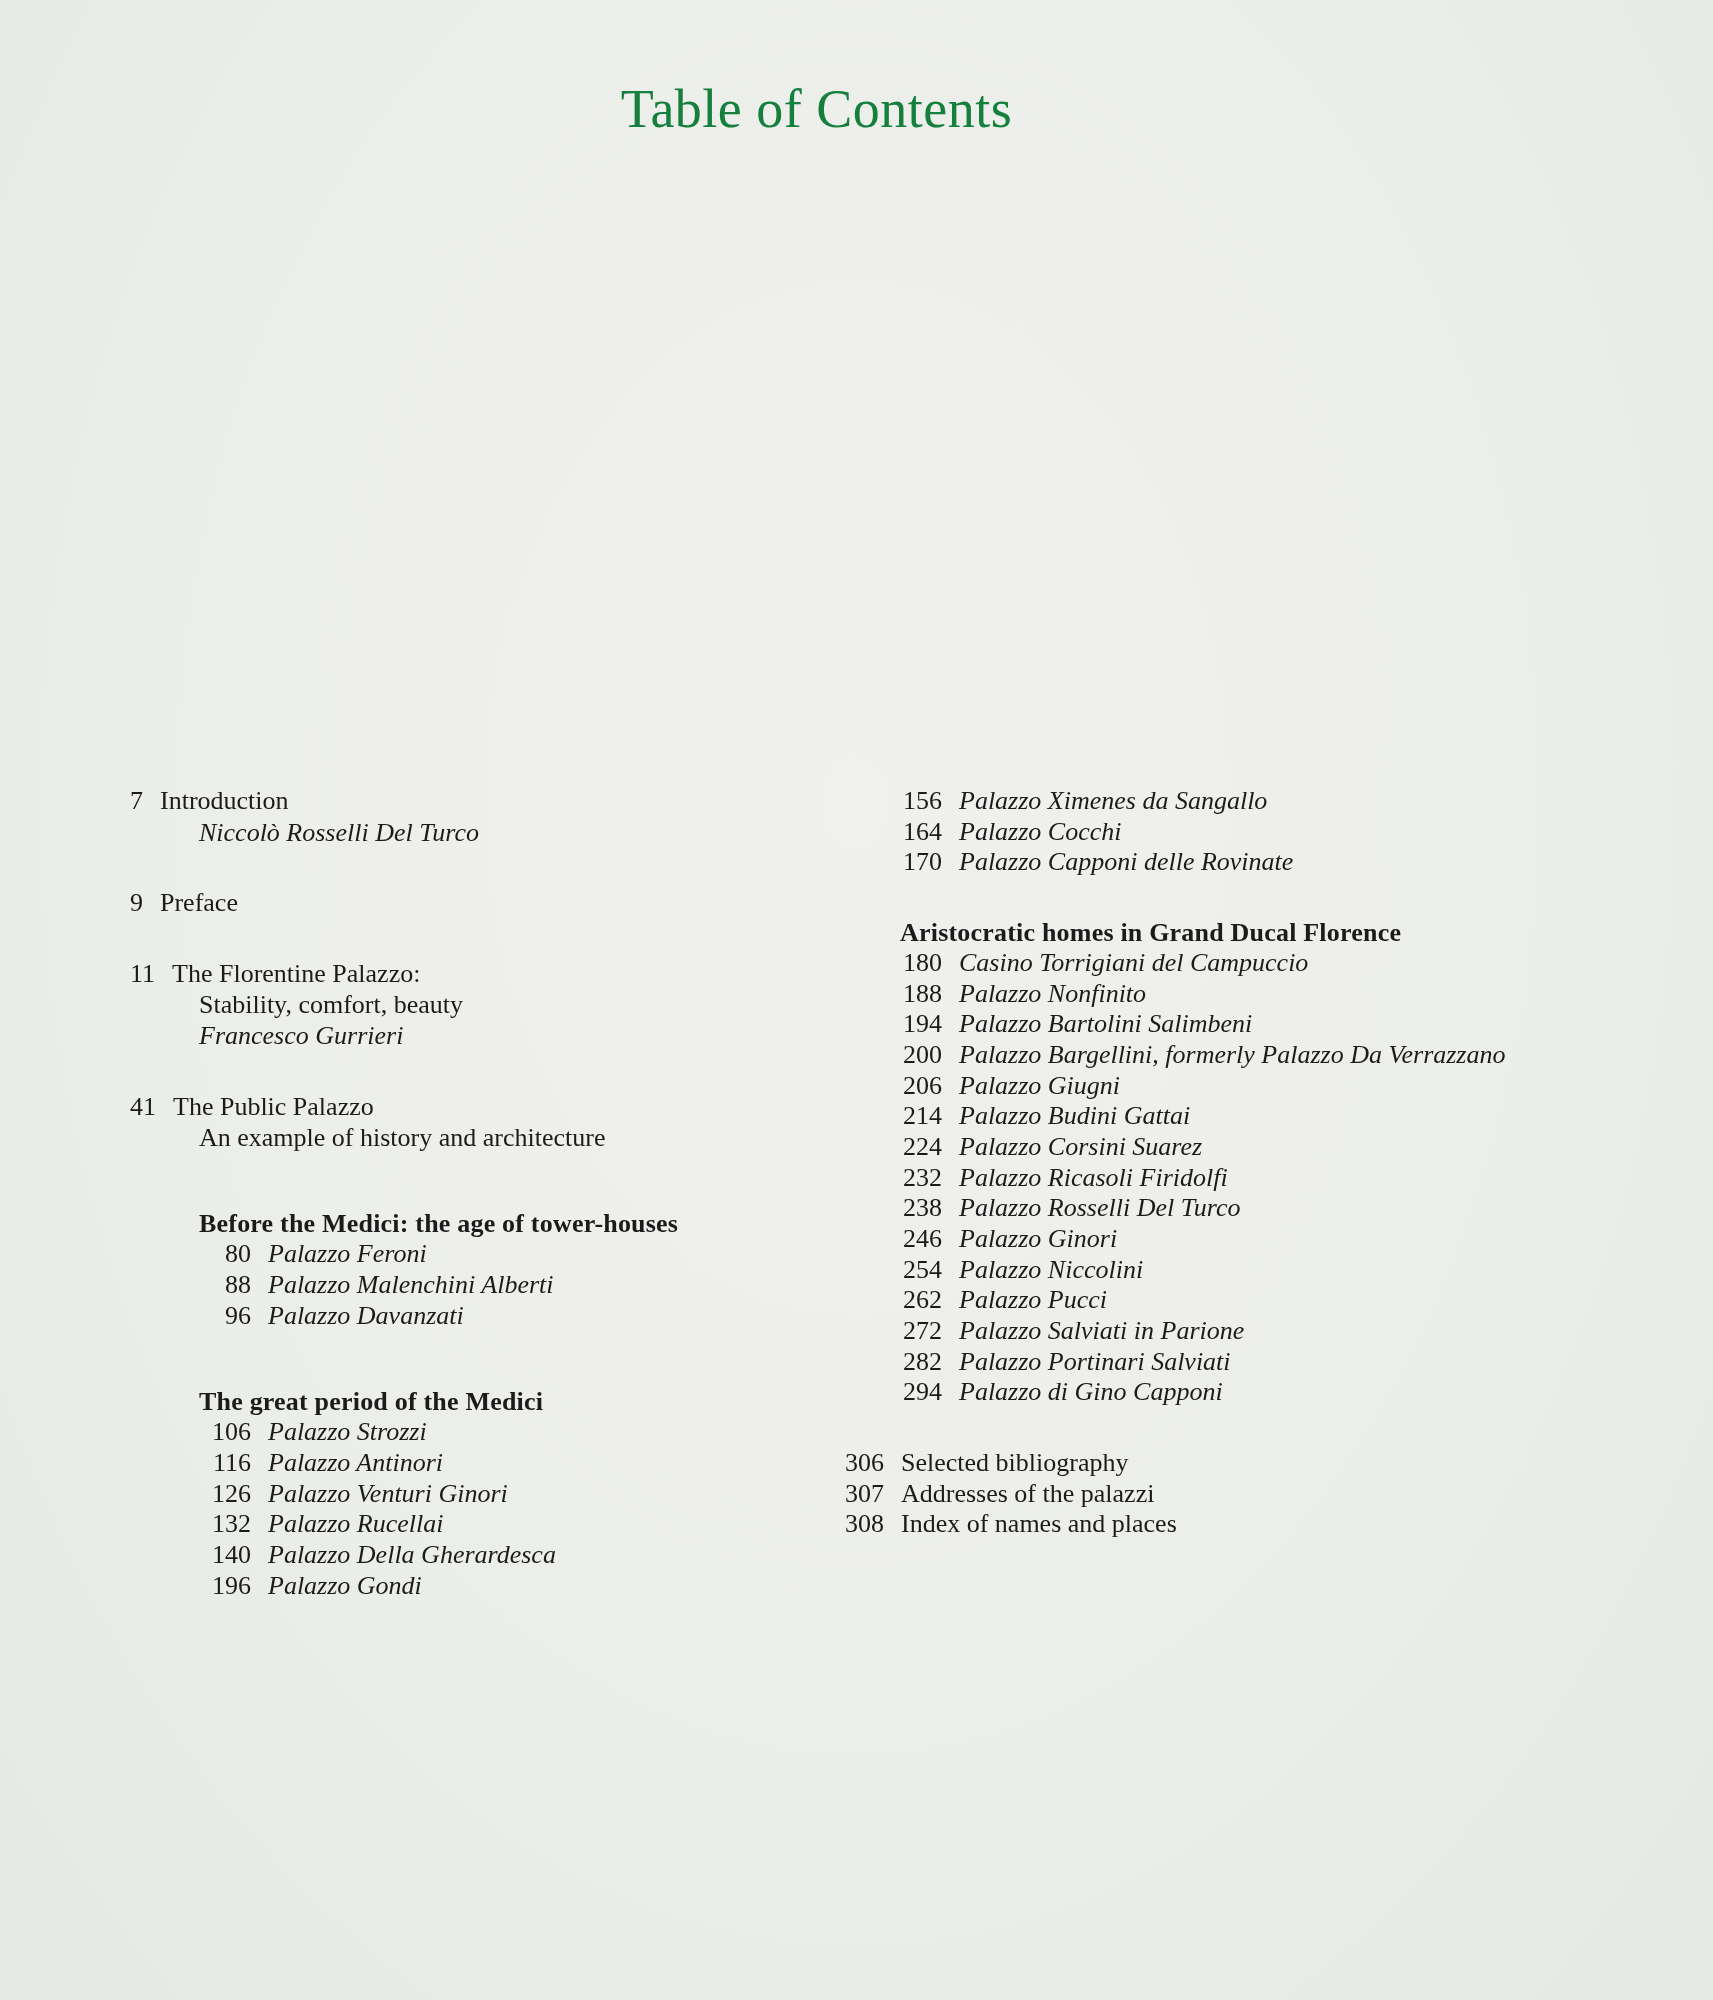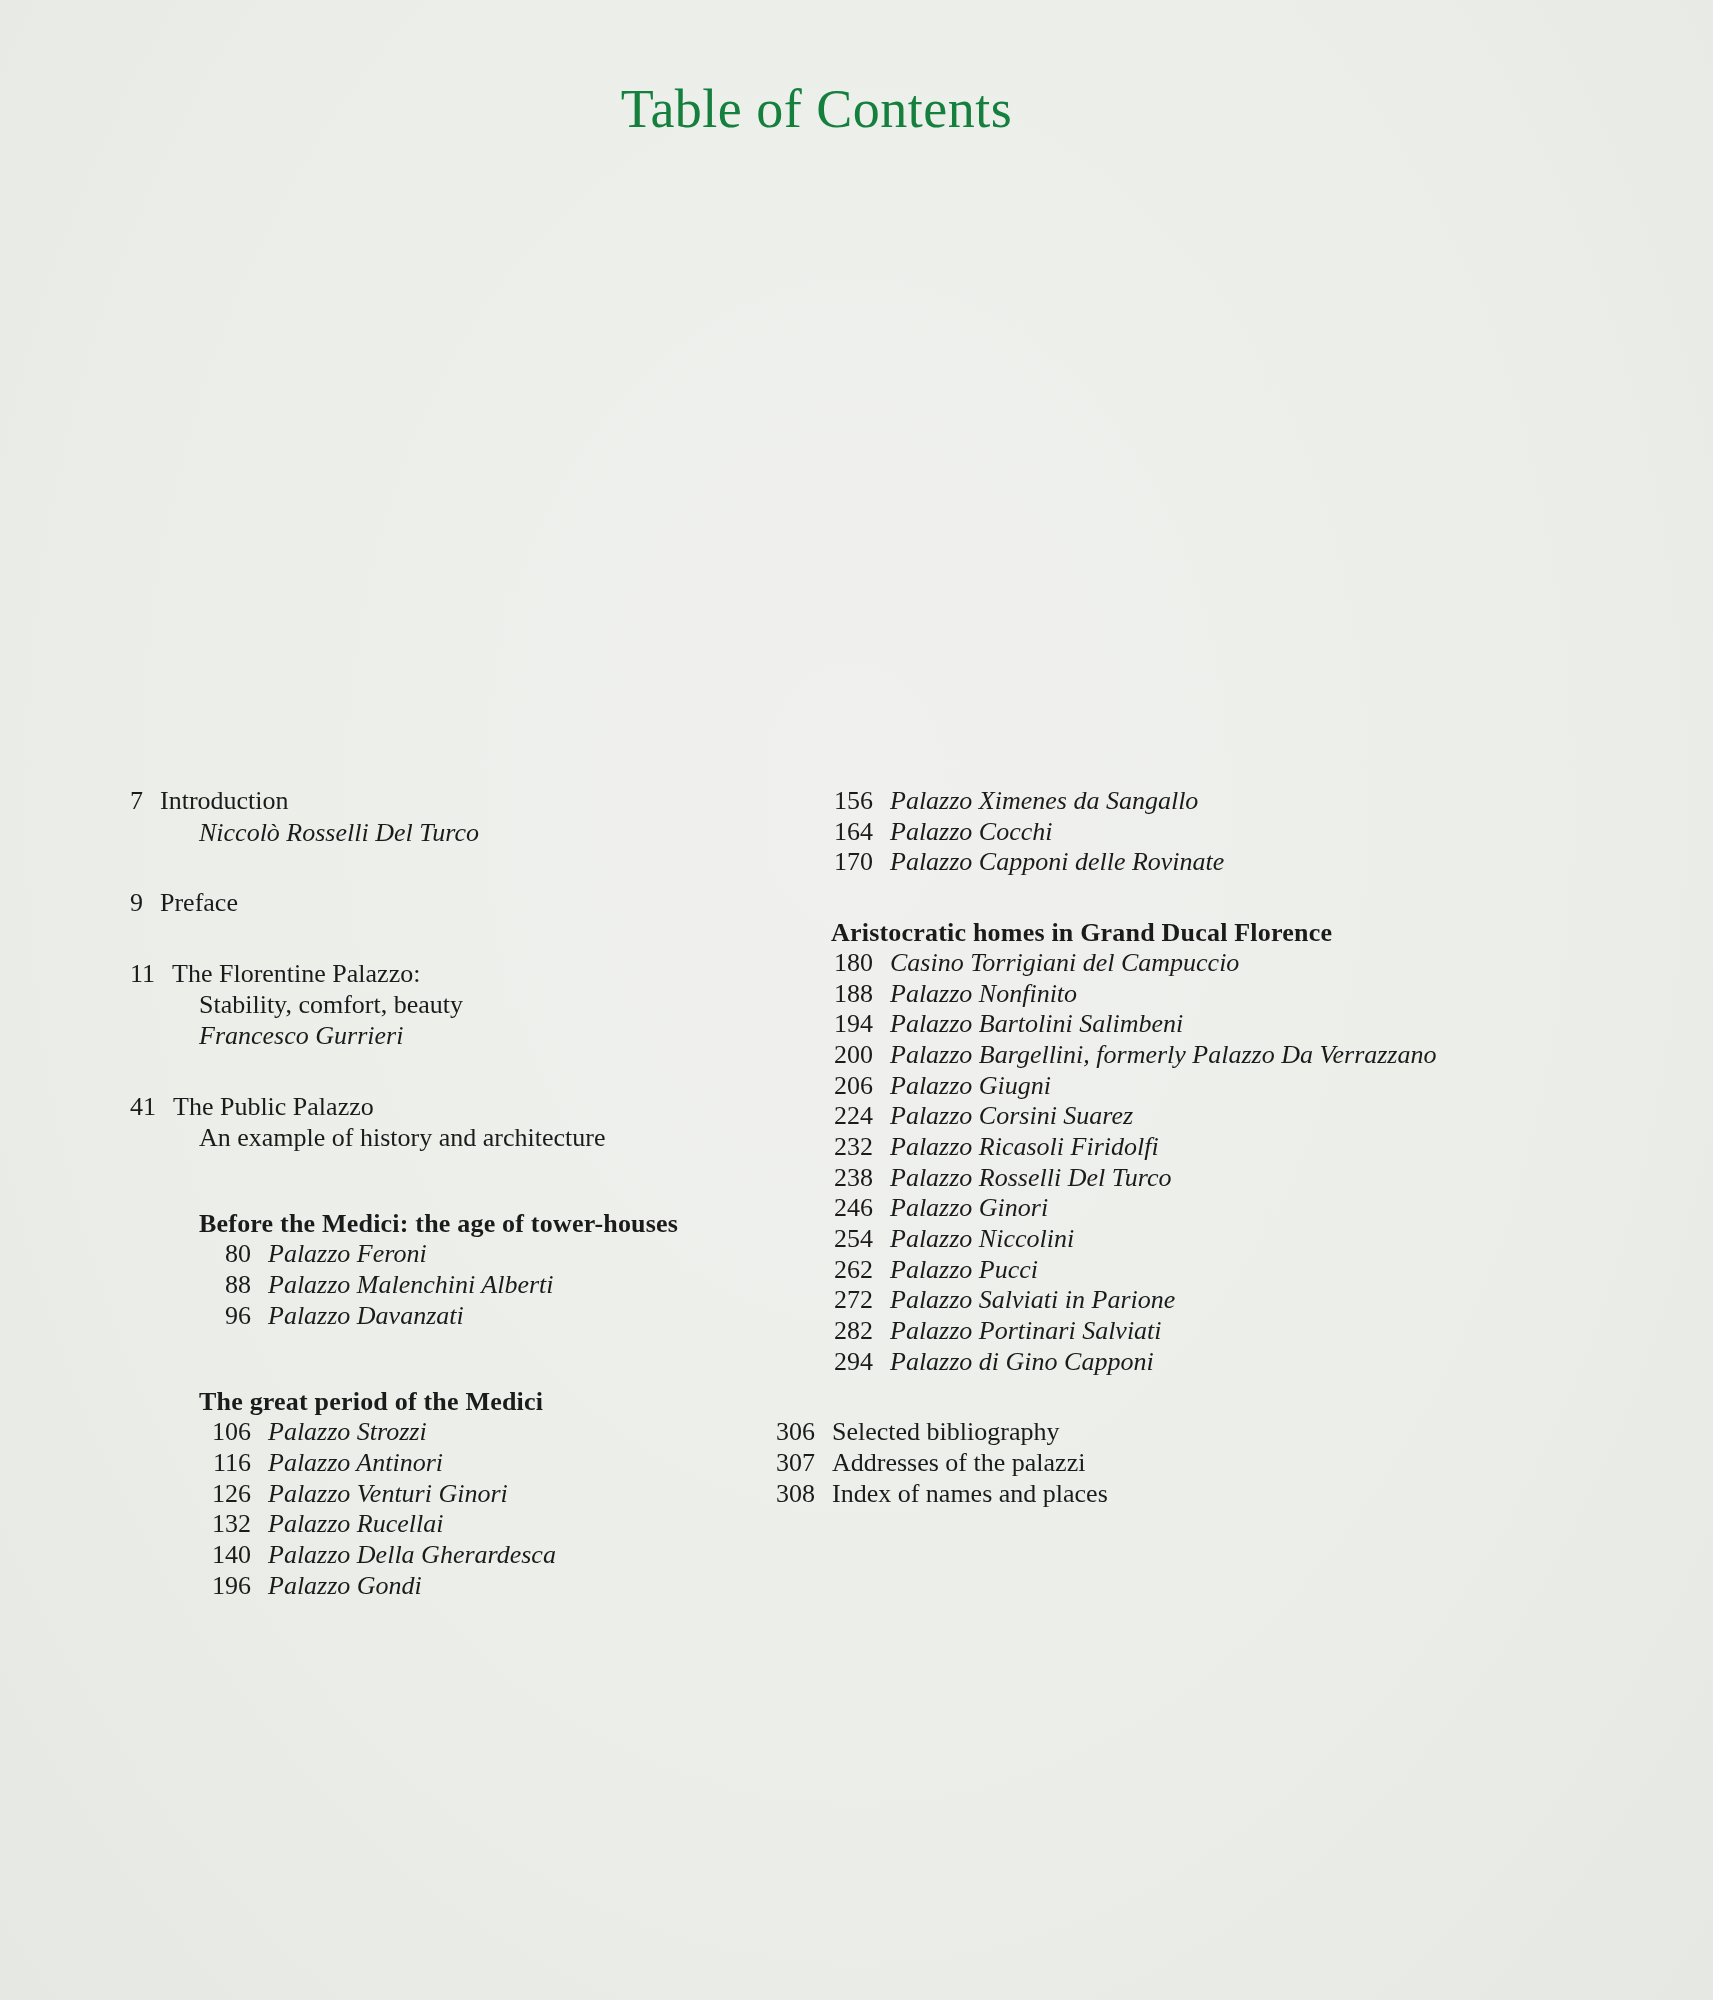--- a/index.html
+++ b/index.html
@@ -43,21 +43,21 @@
     top: 786px;
     left: 0;
     width: 100%;
     height: 1000px;
   }
   .col {
     position: absolute;
     top: 0;
   }
   .col-left { left: 130px; width: 700px; }
-  .col-right { left: 815px; width: 740px; }
+  .col-right { left: 884px; width: 740px; }
 
   .entry {
     display: flex;
     align-items: baseline;
     font-size: 26px;
     line-height: 1.18;
   }
   .num {
     flex: 0 0 auto;
     text-align: right;
@@ -227,20 +227,24 @@
       </div>
       <div class="entry right-entry">
         <span class="num">200</span>
         <span class="lbl italic">Palazzo Bargellini, formerly Palazzo Da Verrazzano</span>
       </div>
       <div class="entry right-entry">
         <span class="num">206</span>
         <span class="lbl italic">Palazzo Giugni</span>
       </div>
       <div class="entry right-entry">
+        <span class="num">214</span>
+        <span class="lbl italic">Palazzo Budini Gattai</span>
+      </div>
+      <div class="entry right-entry">
         <span class="num">224</span>
         <span class="lbl italic">Palazzo Corsini Suarez</span>
       </div>
       <div class="entry right-entry">
         <span class="num">232</span>
         <span class="lbl italic">Palazzo Ricasoli Firidolfi</span>
       </div>
       <div class="entry right-entry">
         <span class="num">238</span>
         <span class="lbl italic">Palazzo Rosselli Del Turco</span>

